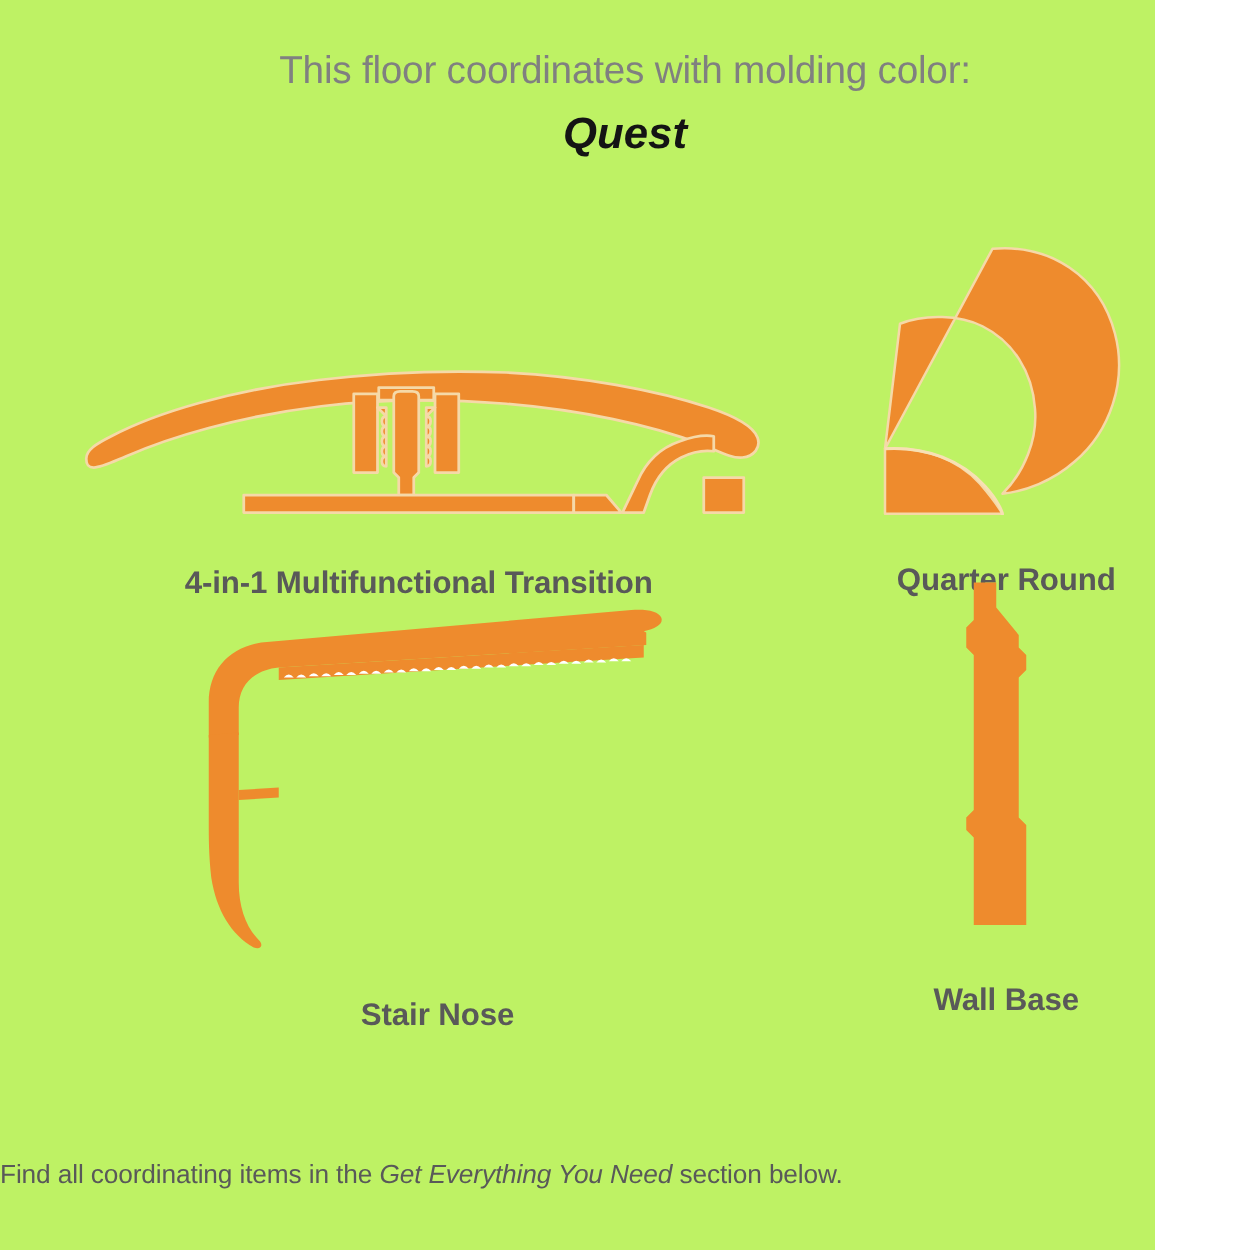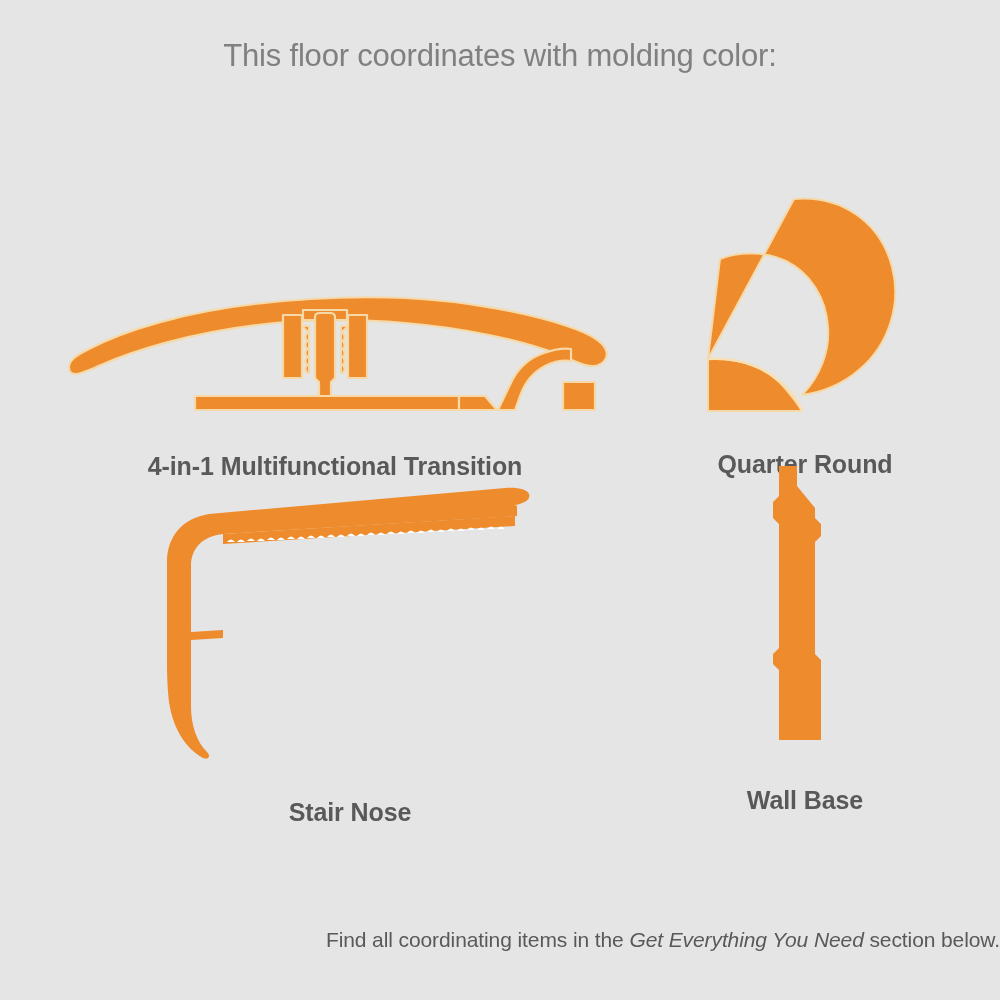--- a/index.html
+++ b/index.html
@@ -11,23 +11,23 @@
   body {
     width: 1000px;
     height: 1000px;
     overflow: hidden;
     font-family: "Liberation Sans", sans-serif;
     -webkit-font-smoothing: antialiased;
   }
 
   .page {
     position: relative;
-    width: 1000px;
+    width: 924px;
     height: 1000px;
-    background: #e5e5e5;
+    background: #bef264;
   }
 
   
   .header {
     position: absolute;
     top: 38px;
     left: 0;
     width: 1000px;
     text-align: center;
   }
@@ -93,34 +93,35 @@
   .cell-wall   { left: 640px; top: 288px; width: 330px; }
   .cell-wall .cell-art { height: 290px; }
   .cell-wall .cell-label { margin-top: 38px; }
 
   
   .footer {
     position: absolute;
     bottom: 48px;
     left: 0;
     width: 1000px;
-    text-align: right;
+    text-align: left;
     font-size: 21px;
     color: #595959;
     letter-spacing: -0.1px;
   }
   .footer em { font-style: italic; }
 </style>
 </head>
 <body>
 
 <div class="page">
 
   <div class="header">
     <div class="header-line">This floor coordinates with molding color:</div>
+    <div class="header-color-name">Quest</div>
   </div>
 
   <div class="grid">
 
     <div class="cell cell-transition">
       <div class="cell-art">
         <svg width="560" height="150" viewBox="0 0 560 150">
           <g fill="#EE8B2D" stroke="#F5D9A8" stroke-width="2.2" stroke-linejoin="round">
 
             <path d="M 14 97

